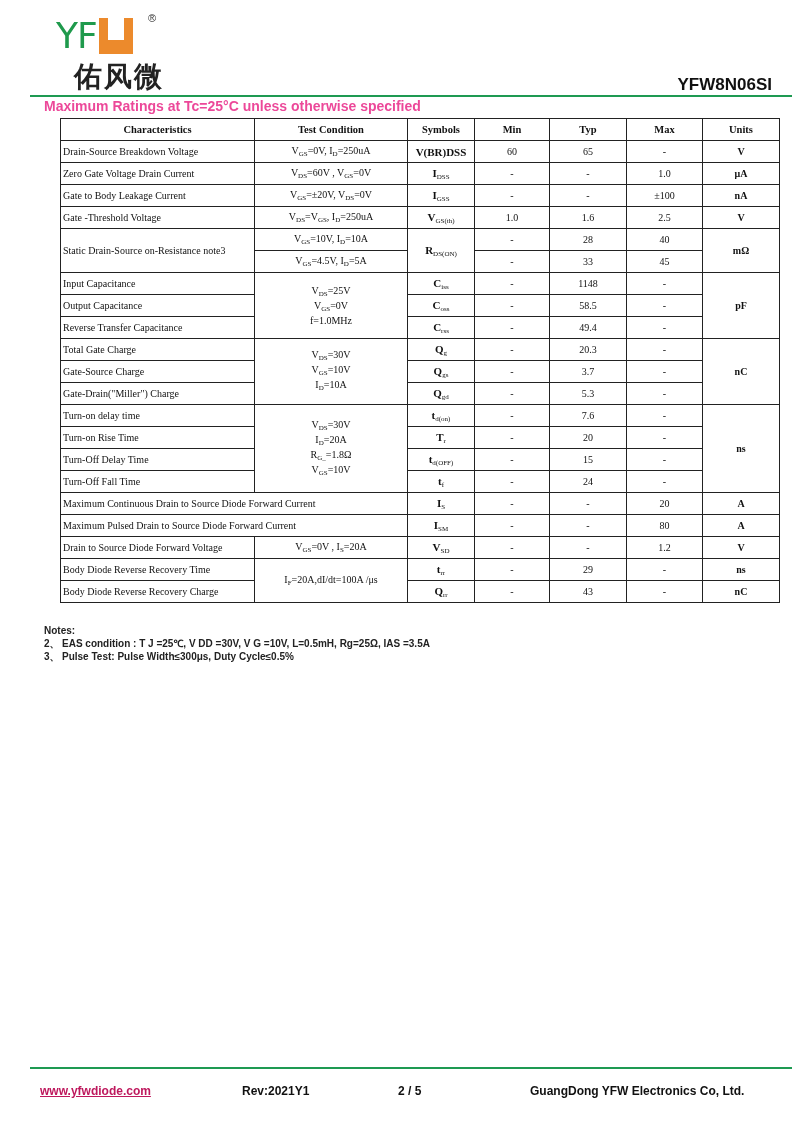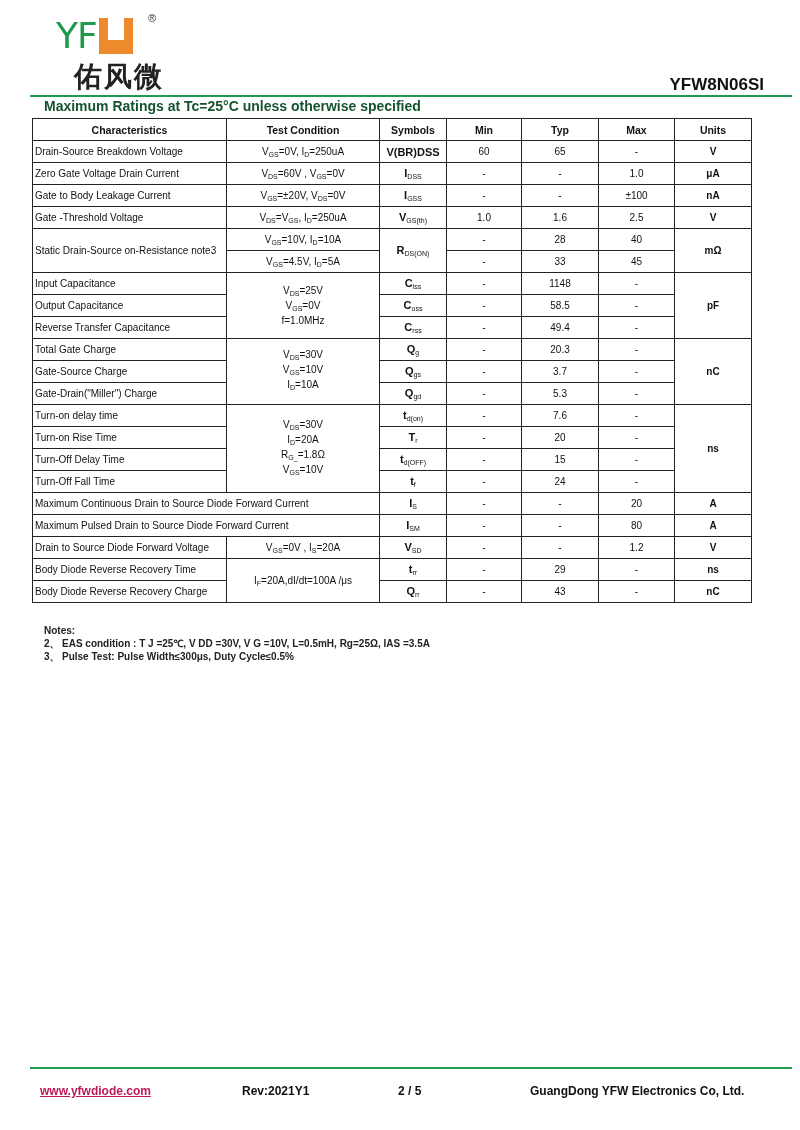--- a/index.html
+++ b/index.html
@@ -4,24 +4,24 @@
 <style>
   html, body { margin:0; padding:0; background:#fff; }
   body { width:800px; height:1130px; position:relative; font-family:"Liberation Sans", sans-serif; color:#111; overflow:hidden; }
   .logo { position:absolute; left:44px; top:14px; }
   .logo-letters { position:absolute; left:12px; top:0; font-family:"DejaVu Sans", sans-serif; font-weight:normal; font-size:36px; line-height:44px; letter-spacing:-1px; white-space:nowrap; }
   .logo-y, .logo-f { color:#1f9a4c; }
   .logo-u { display:inline-block; width:34px; height:36px; background:#ec8a2c; position:relative; vertical-align:top; margin-top:4px; margin-left:2px; }
   .logo-u:before { content:""; position:absolute; left:9px; top:0; width:16px; height:22px; background:#fff; }
   .logo-reg { position:absolute; left:104px; top:-2px; font-size:11px; color:#333; }
   .logo-cn { position:absolute; left:2px; top:44px; font-size:28px; font-weight:bold; font-family:"DejaVu Sans", sans-serif; color:#222; white-space:nowrap; letter-spacing:2px;margin-left:28px; }
-  .part-no { position:absolute; right:36px; top:75px; font-size:17px; font-weight:bold; }
+  .part-no { position:absolute; right:28px; top:75px; font-size:17px; font-weight:bold; }
   .rule { position:absolute; left:30px; width:762px; height:2px; background:#1e9a52; }
-  .section-title { position:absolute; left:44px; top:98px; font-size:14px; font-weight:bold; color:#14532d; white-space:nowrap; }
-  table.spec { position:absolute; left:32px; top:118px; border-collapse:collapse; font-size:10px; }
+  .section-title { position:absolute; left:44px; top:98px; font-size:14px; font-weight:bold; color:#ec4899; white-space:nowrap; }
+  table.spec { position:absolute; left:60px; top:118px; border-collapse:collapse; font-size:10px;font-family:Liberation Serif, serif; }
   table.spec td, table.spec th { border:1.5px solid #222; padding:0 2px; height:21px; }
   table.spec th { font-weight:bold; font-size:10.5px; text-align:center; }
   td.l { text-align:left; }
   td.c { text-align:center; }
   td.b { font-weight:bold; }
   .sym { font-weight:bold; font-size:11px; }
   sub { font-size:7px; font-weight:normal; vertical-align:-2px; }
   .notes { position:absolute; left:44px; top:624px; font-size:10px; line-height:13px; font-weight:bold; color:#222; }
   .notes div span.n { display:inline-block; width:18px; }
   .footer { position:absolute; top:1084px; font-size:12px; font-weight:bold; white-space:nowrap; }

